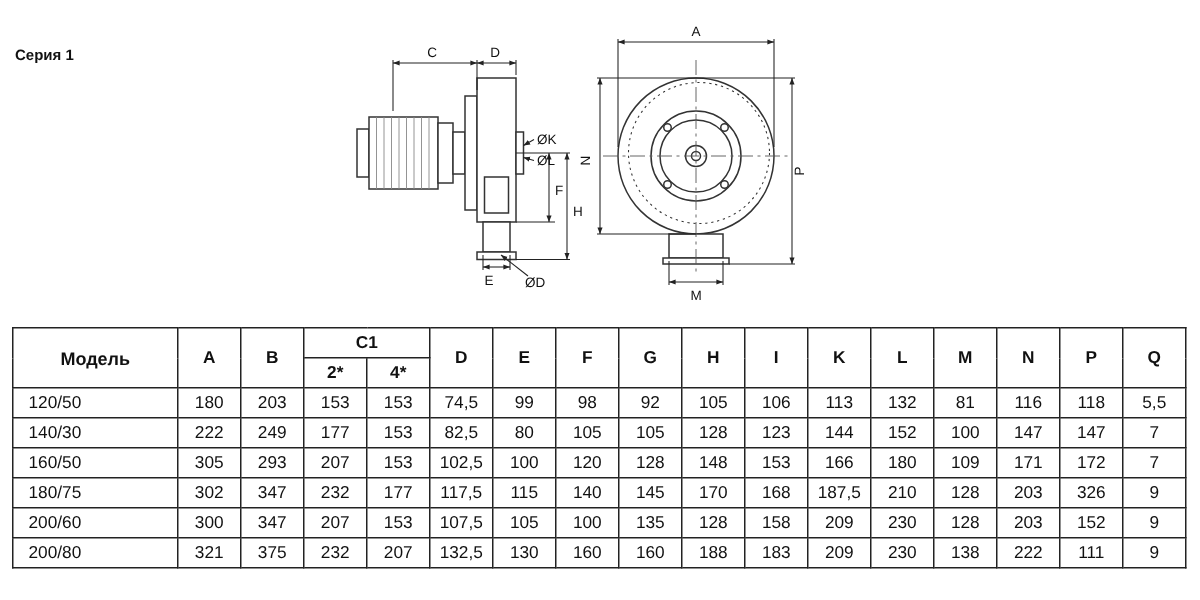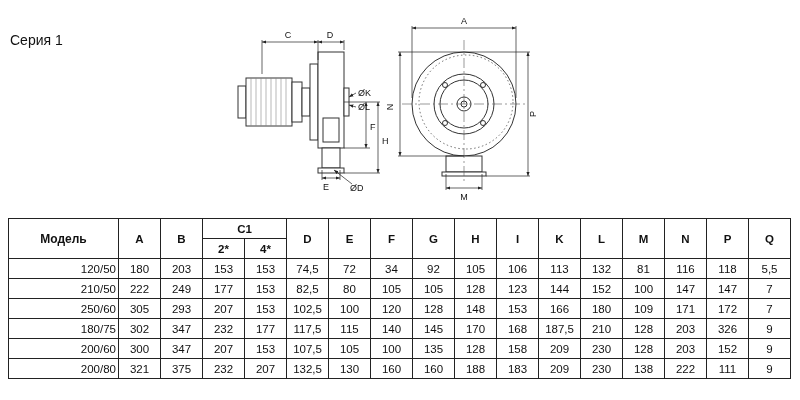--- a/index.html
+++ b/index.html
@@ -7,22 +7,22 @@
     width: 800px; height: 400px;
     background: #ffffff;
     font-family: "Liberation Sans", sans-serif;
     color: #111;
     position: relative;
     overflow: hidden;
   }
   .page-title {
     position: absolute;
     left: 10px; top: 32px;
-    font-size: 14px;
-    font-weight: normal;
+    font-size: 10px;
+    font-weight: bold;
   }
   .drawing-wrap {
     position: absolute;
     left: 222px; top: 12px;
     width: 320px; height: 200px;
   }
   table.dims {
     position: absolute;
     left: 8px; top: 218px;
     width: 708px;
@@ -33,21 +33,21 @@
   table.dims th, table.dims td {
     border: 1px solid #222;
     text-align: center;
     padding: 1px 2px;
     height: 17px;
     white-space: nowrap;
     overflow: hidden;
   }
   table.dims th { font-weight: bold; font-size: 11.5px; }
   table.dims th.model-h { font-size: 12px; }
-  table.dims td.model { text-align: right; padding-left: 10px; }
+  table.dims td.model { text-align: left; padding-left: 10px; }
   svg text { font-family: "Liberation Sans", sans-serif; font-size: 9px; fill: #111; }
 </style>
 </head>
 <body>
 
 <div class="page-title">Серия 1</div>
 
 <div class="drawing-wrap">
   <svg width="320" height="200" viewBox="0 0 320 200">
     <defs>
@@ -155,53 +155,53 @@
     </tr>
   </thead>
   <tbody>
       <tr>
         <td class="model">120/50</td>
         <td>180</td>
         <td>203</td>
         <td>153</td>
         <td>153</td>
         <td>74,5</td>
-        <td>72</td>
-        <td>34</td>
+        <td>99</td>
+        <td>98</td>
         <td>92</td>
         <td>105</td>
         <td>106</td>
         <td>113</td>
         <td>132</td>
         <td>81</td>
         <td>116</td>
         <td>118</td>
         <td>5,5</td>
       </tr>
       <tr>
-        <td class="model">210/50</td>
+        <td class="model">140/30</td>
         <td>222</td>
         <td>249</td>
         <td>177</td>
         <td>153</td>
         <td>82,5</td>
         <td>80</td>
         <td>105</td>
         <td>105</td>
         <td>128</td>
         <td>123</td>
         <td>144</td>
         <td>152</td>
         <td>100</td>
         <td>147</td>
         <td>147</td>
         <td>7</td>
       </tr>
       <tr>
-        <td class="model">250/60</td>
+        <td class="model">160/50</td>
         <td>305</td>
         <td>293</td>
         <td>207</td>
         <td>153</td>
         <td>102,5</td>
         <td>100</td>
         <td>120</td>
         <td>128</td>
         <td>148</td>
         <td>153</td>

